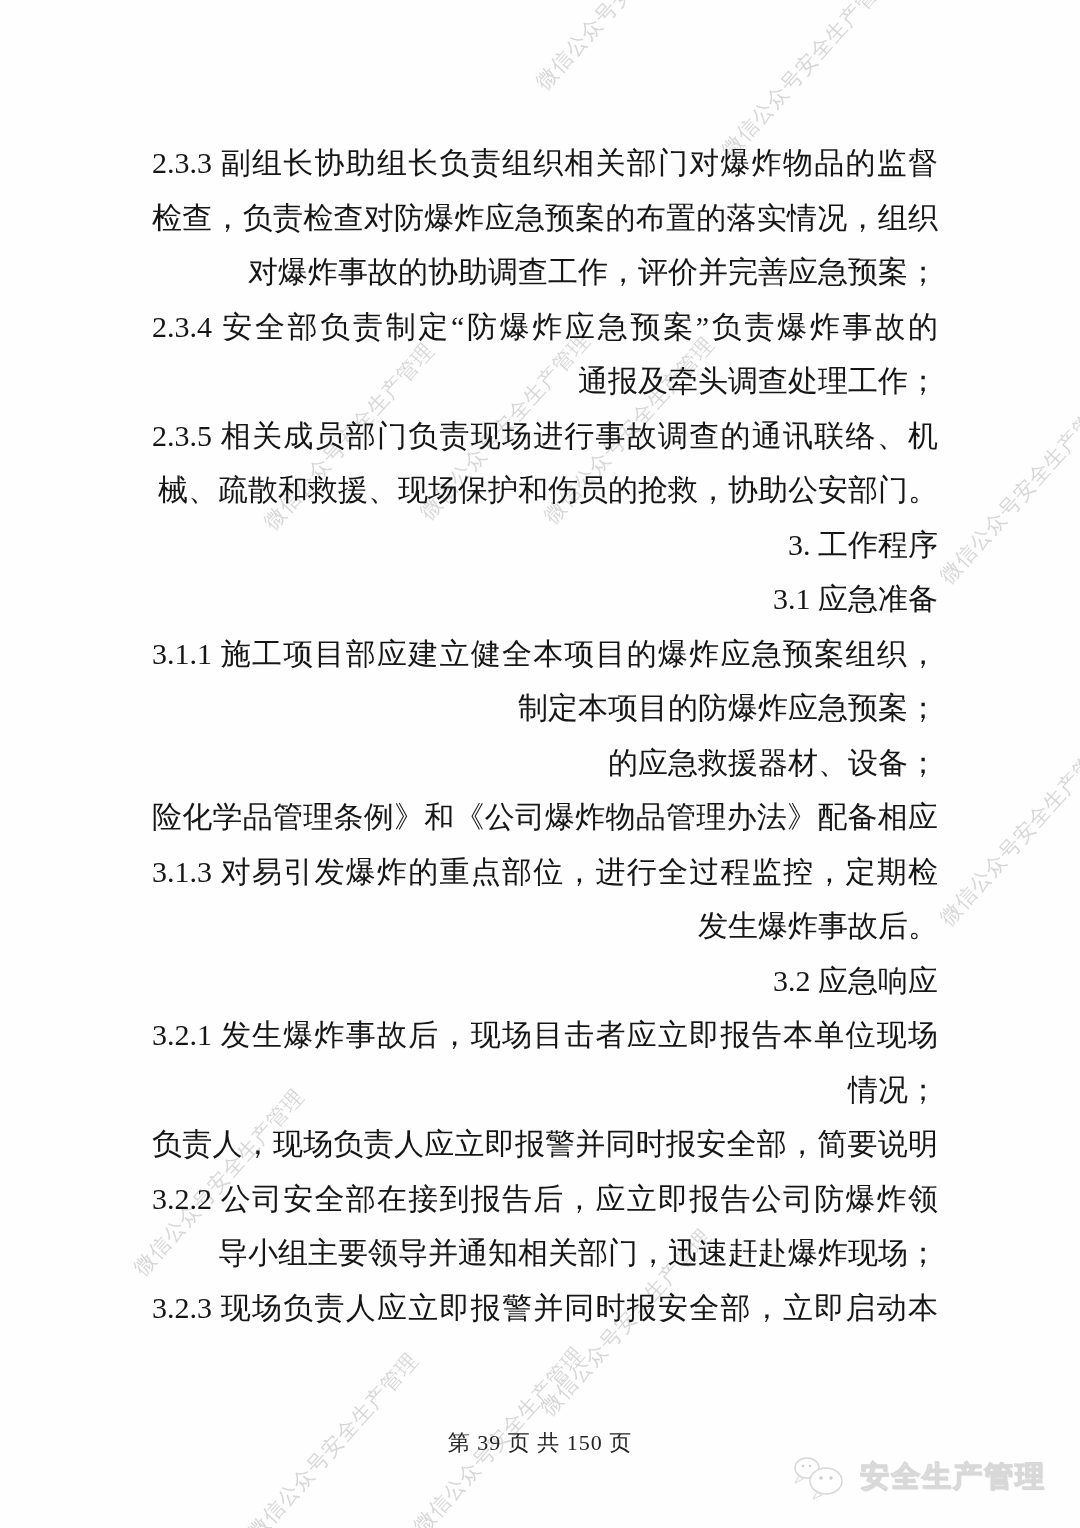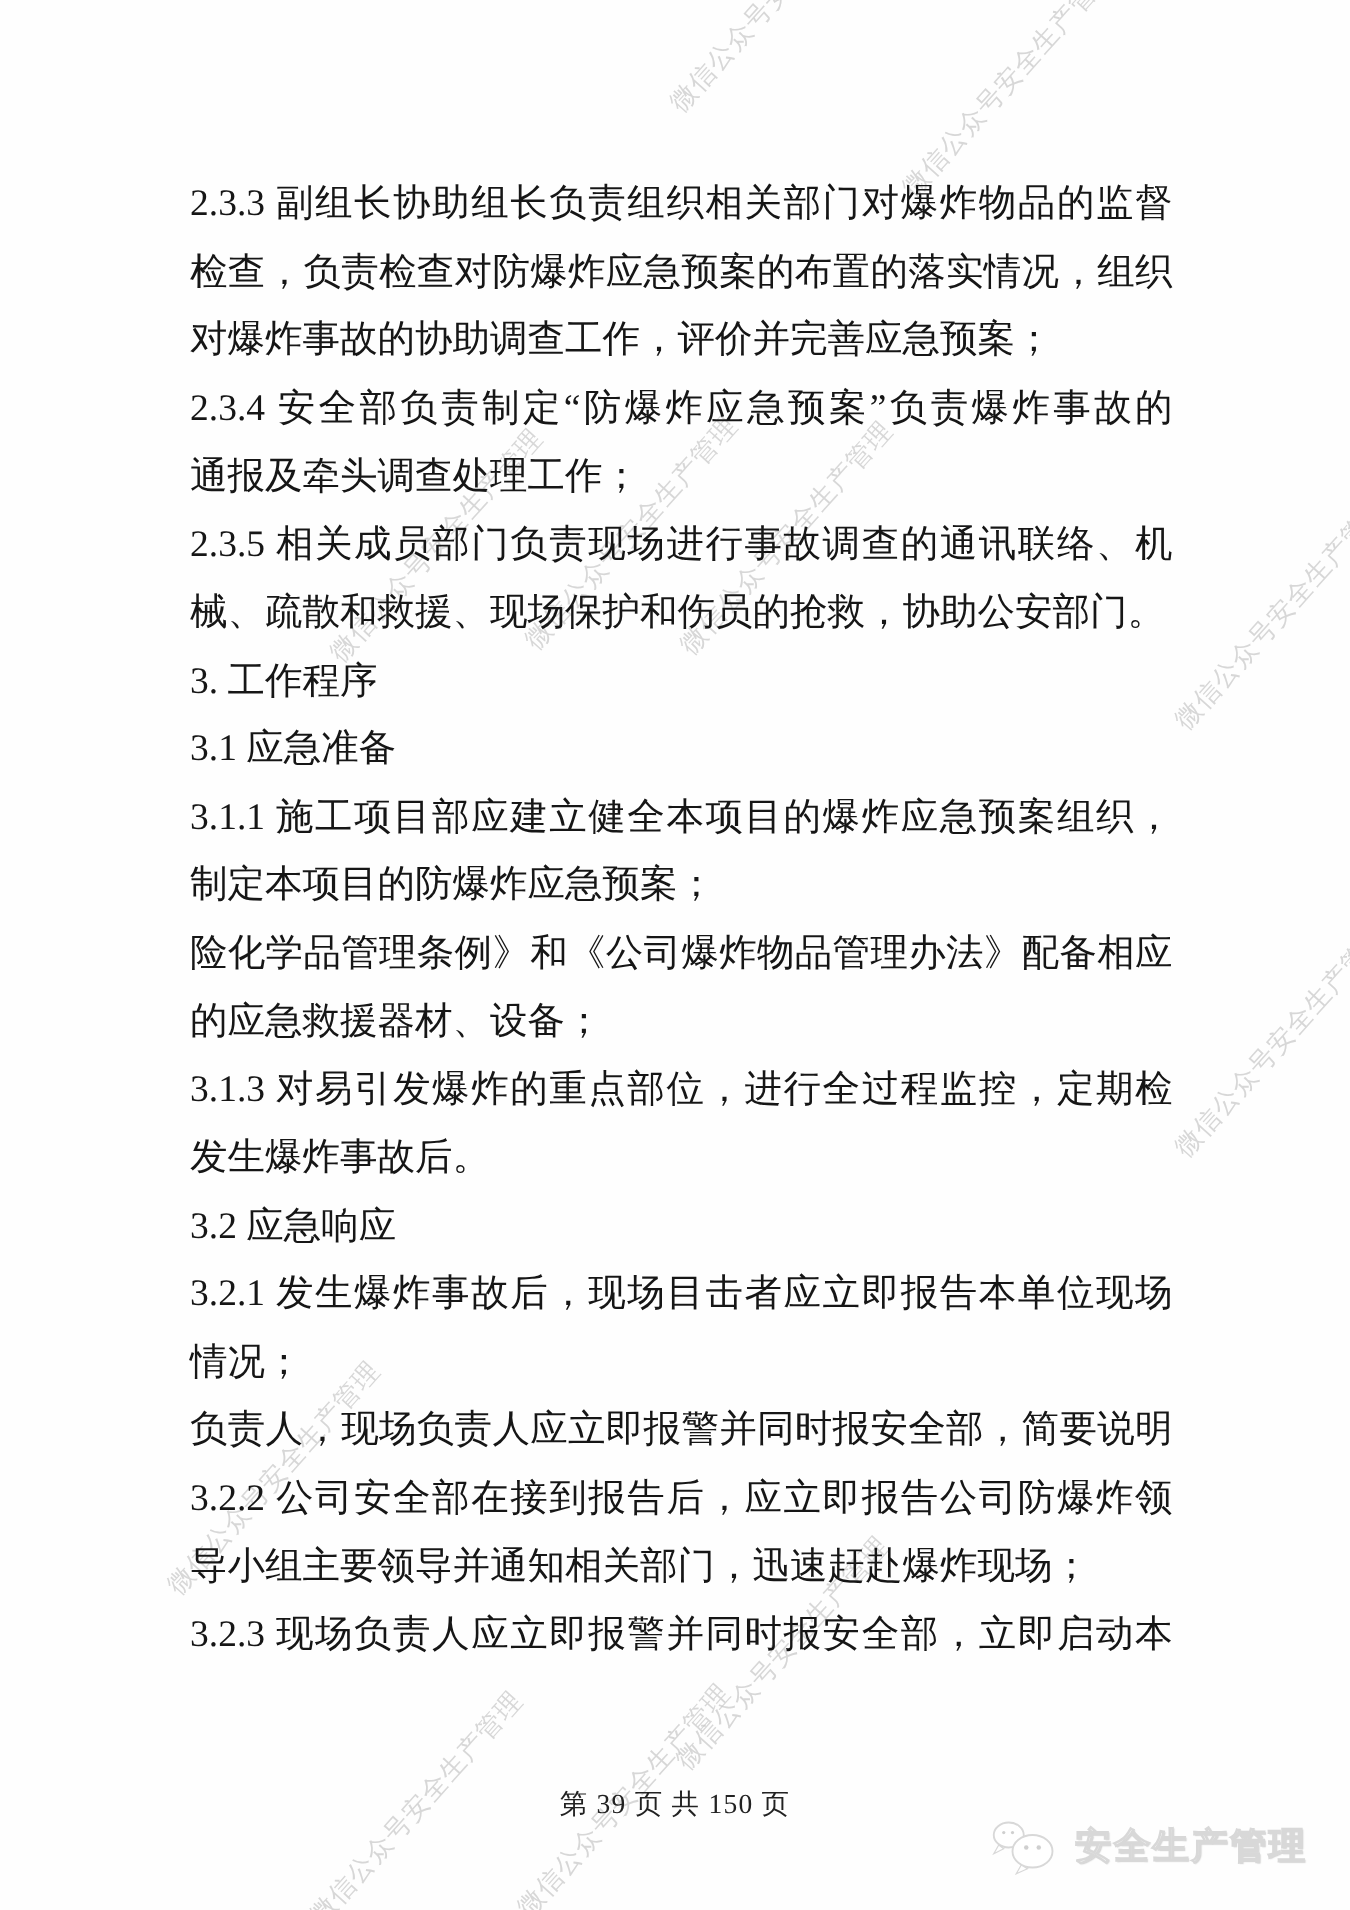--- a/index.html
+++ b/index.html
@@ -35,21 +35,21 @@
   .wm11{left:944px;top:566px}
   
   .body-text{
     position:absolute;left:152px;top:136px;width:786px;
   }
   .line{
     margin:0;
     font-size:30px;
     line-height:54.5px;
     color:#161616;
-    text-align:left;
+    text-align:right;
   }
   .j{
     text-align:justify;
     text-align-last:justify;
     text-justify:inter-character;
   }
   
   .page-footer{
     position:absolute;left:0;top:1416px;width:100%;
     text-align:center;
@@ -97,22 +97,22 @@
     <p class="line j">检查，负责检查对防爆炸应急预案的布置的落实情况，组织</p>
     <p class="line">对爆炸事故的协助调查工作，评价并完善应急预案；</p>
     <p class="line j">2.3.4 安全部负责制定“防爆炸应急预案”负责爆炸事故的</p>
     <p class="line">通报及牵头调查处理工作；</p>
     <p class="line j">2.3.5 相关成员部门负责现场进行事故调查的通讯联络、机</p>
     <p class="line">械、疏散和救援、现场保护和伤员的抢救，协助公安部门。</p>
     <p class="line">3. 工作程序</p>
     <p class="line">3.1 应急准备</p>
     <p class="line j">3.1.1 施工项目部应建立健全本项目的爆炸应急预案组织，</p>
     <p class="line">制定本项目的防爆炸应急预案；</p>
+    <p class="line">的应急救援器材、设备；</p>
     <p class="line j">险化学品管理条例》和《公司爆炸物品管理办法》配备相应</p>
-    <p class="line">的应急救援器材、设备；</p>
     <p class="line j">3.1.3 对易引发爆炸的重点部位，进行全过程监控，定期检</p>
     <p class="line">发生爆炸事故后。</p>
     <p class="line">3.2 应急响应</p>
     <p class="line j">3.2.1 发生爆炸事故后，现场目击者应立即报告本单位现场</p>
     <p class="line">情况；</p>
     <p class="line j">负责人，现场负责人应立即报警并同时报安全部，简要说明</p>
     <p class="line j">3.2.2 公司安全部在接到报告后，应立即报告公司防爆炸领</p>
     <p class="line">导小组主要领导并通知相关部门，迅速赶赴爆炸现场；</p>
     <p class="line j">3.2.3 现场负责人应立即报警并同时报安全部，立即启动本</p>
   </main>

